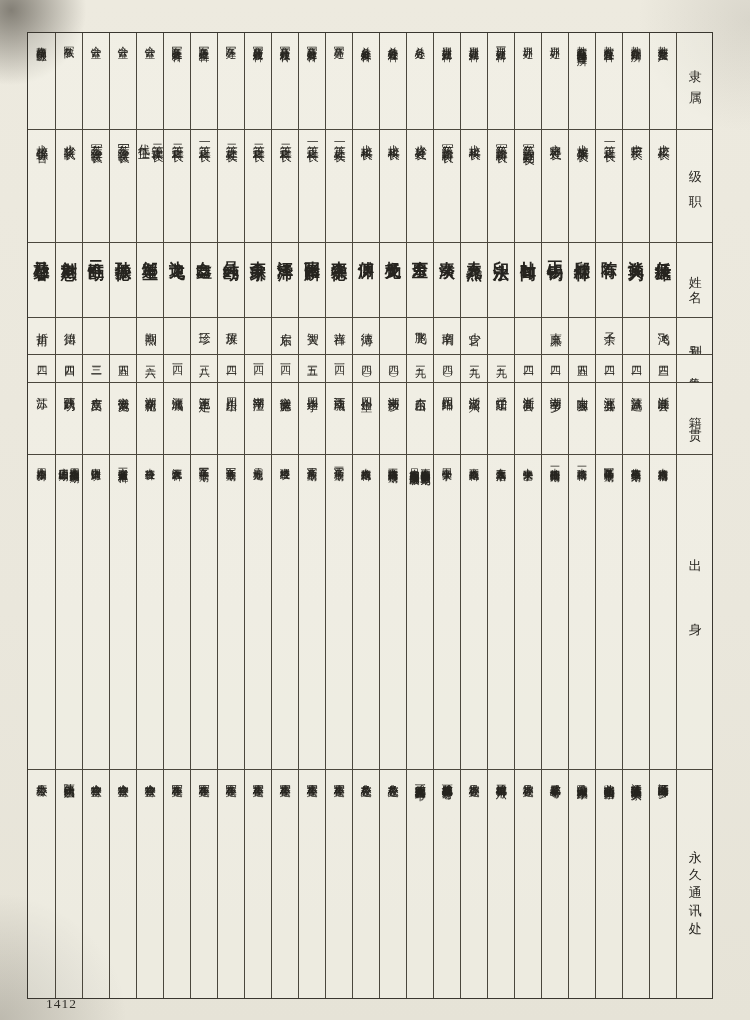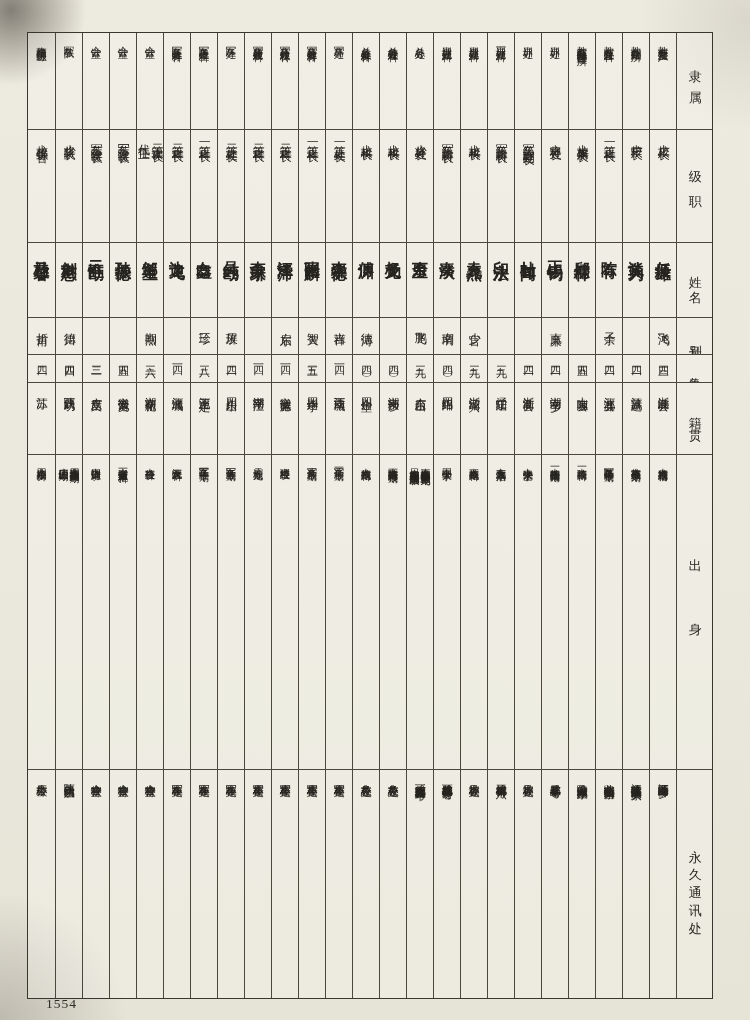--- a/index.html
+++ b/index.html
@@ -765,14 +765,14 @@
         </div>
     <div class="cell h-bg">
           <span class="v sz-bg">本校四期步科</span>
         </div>
     <div class="cell h-addr">
           <span class="v sz-addr">本校办公厅</span>
         </div>
   </div>
 </div>
 
-  <div class="page-num">1554</div>
+  <div class="page-num">1412</div>
 </div>
 
 </body></html>

